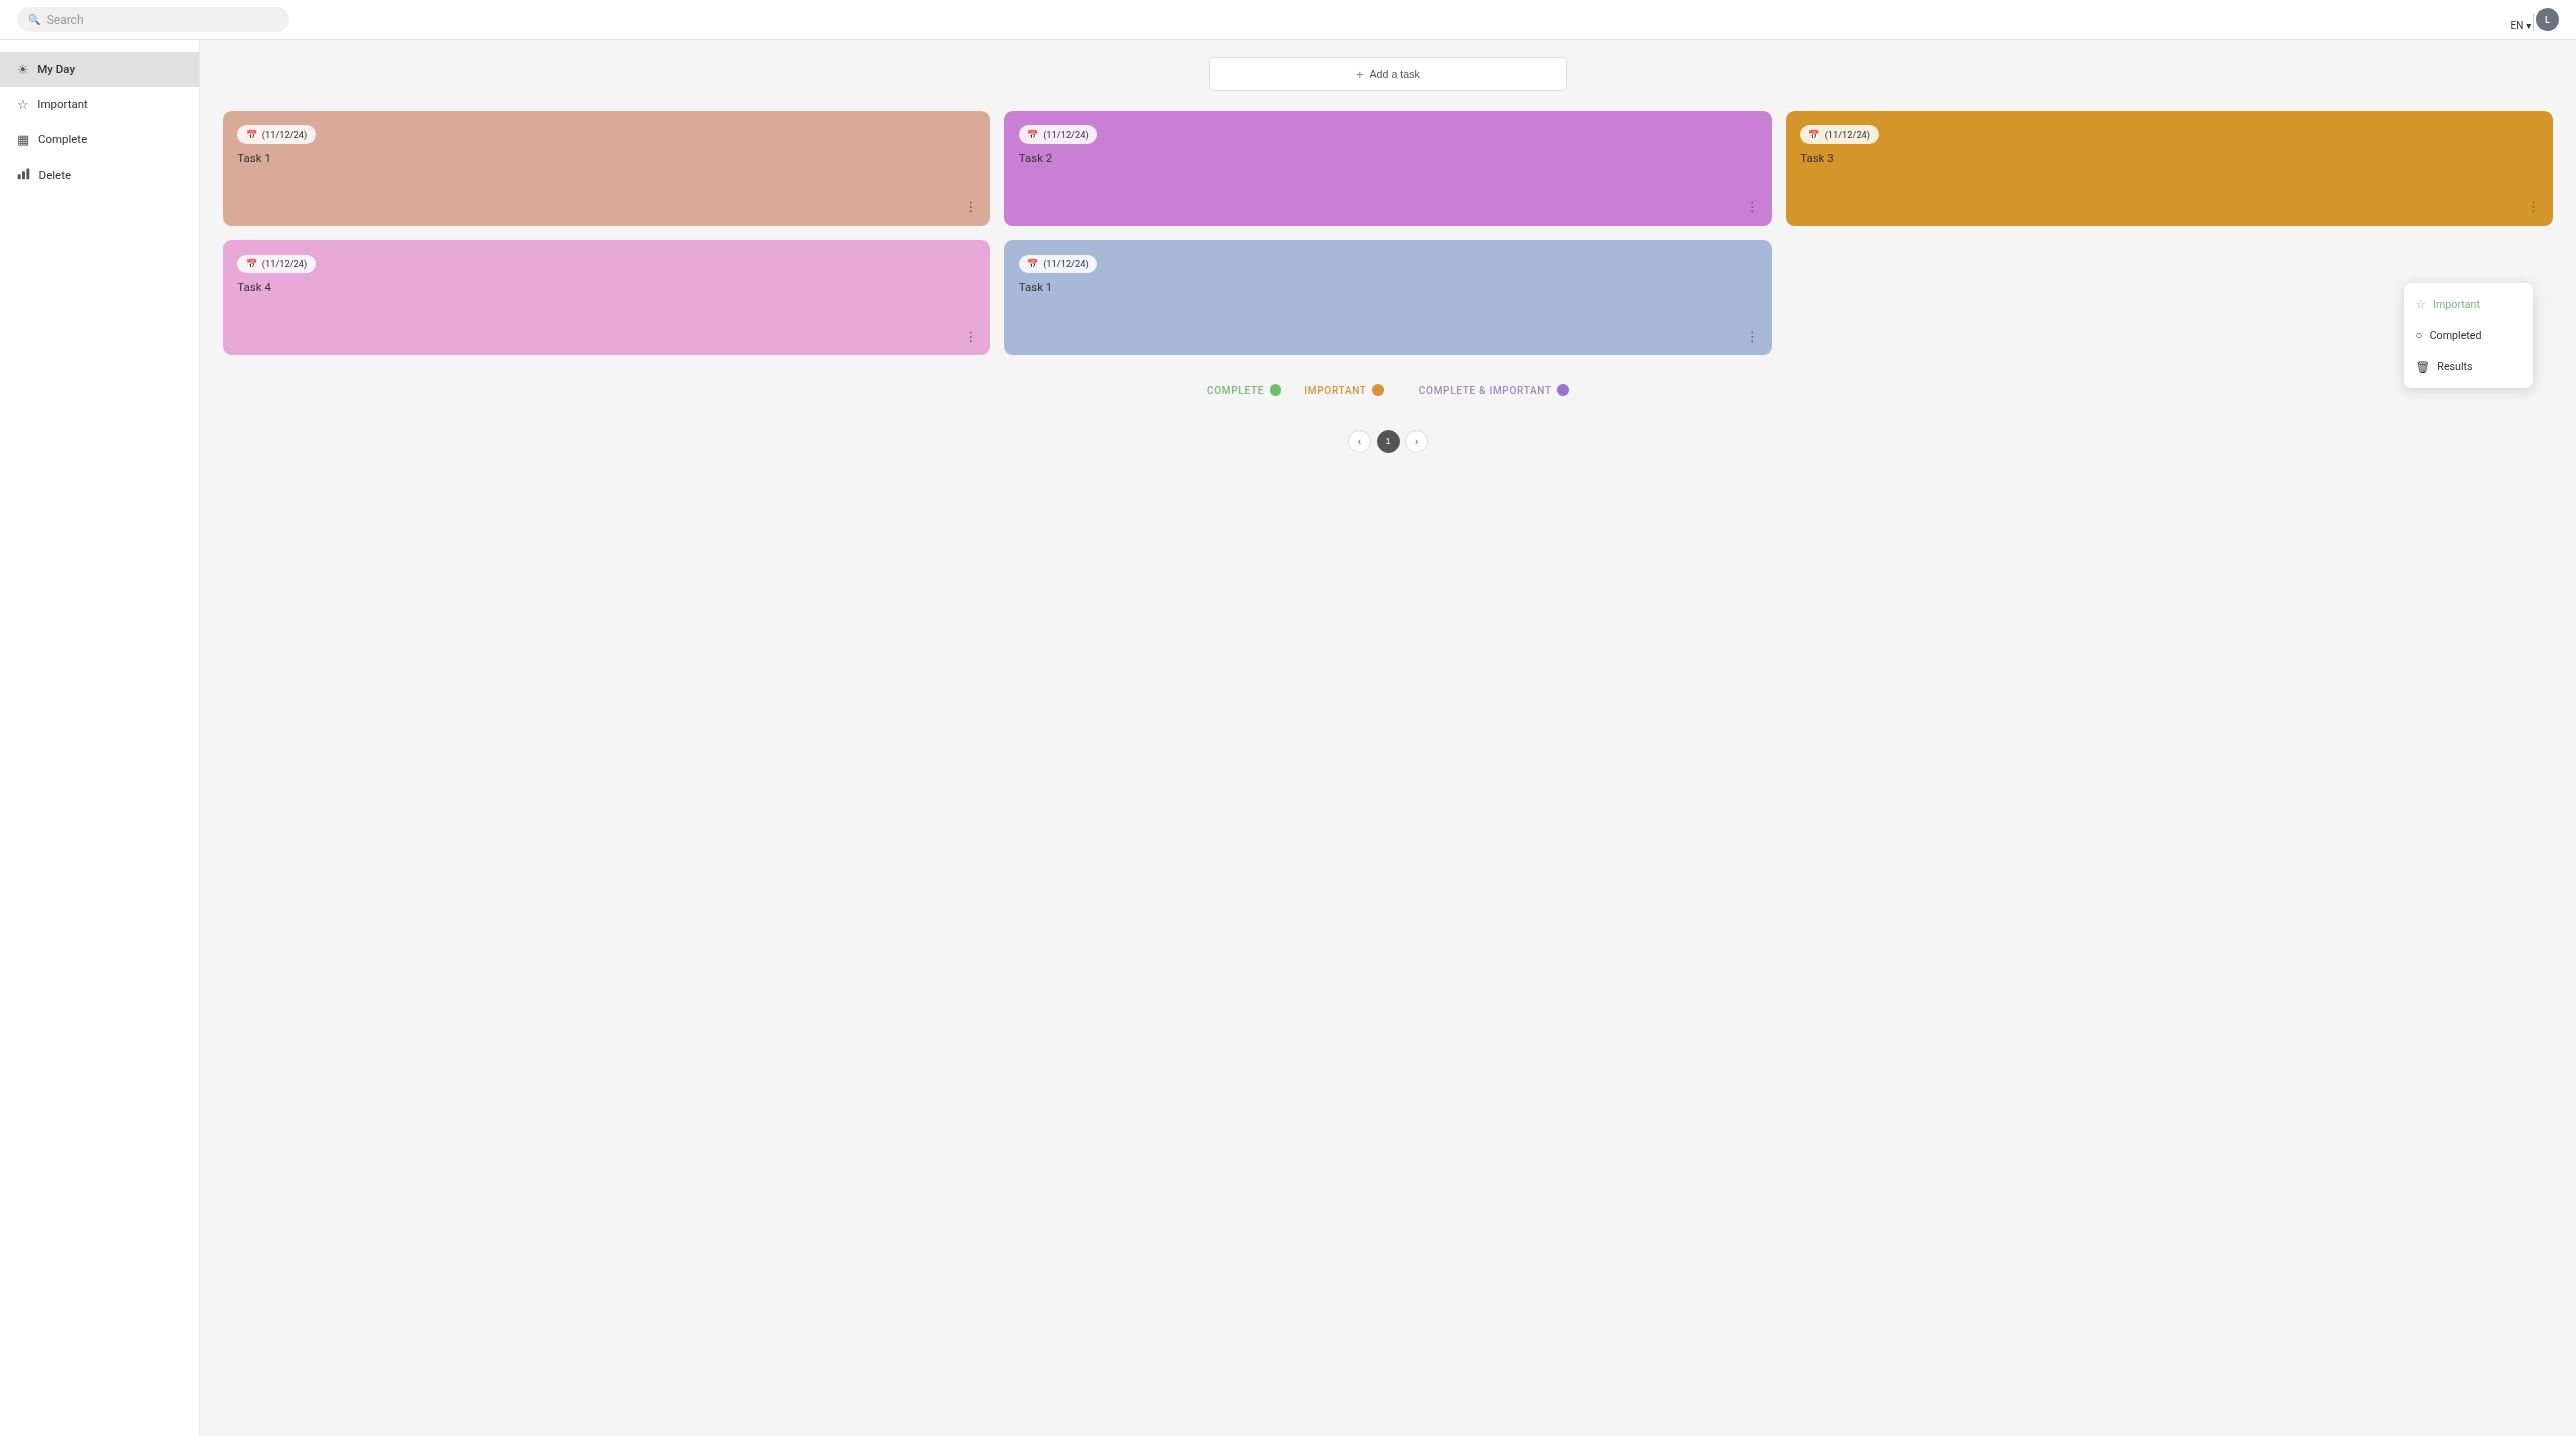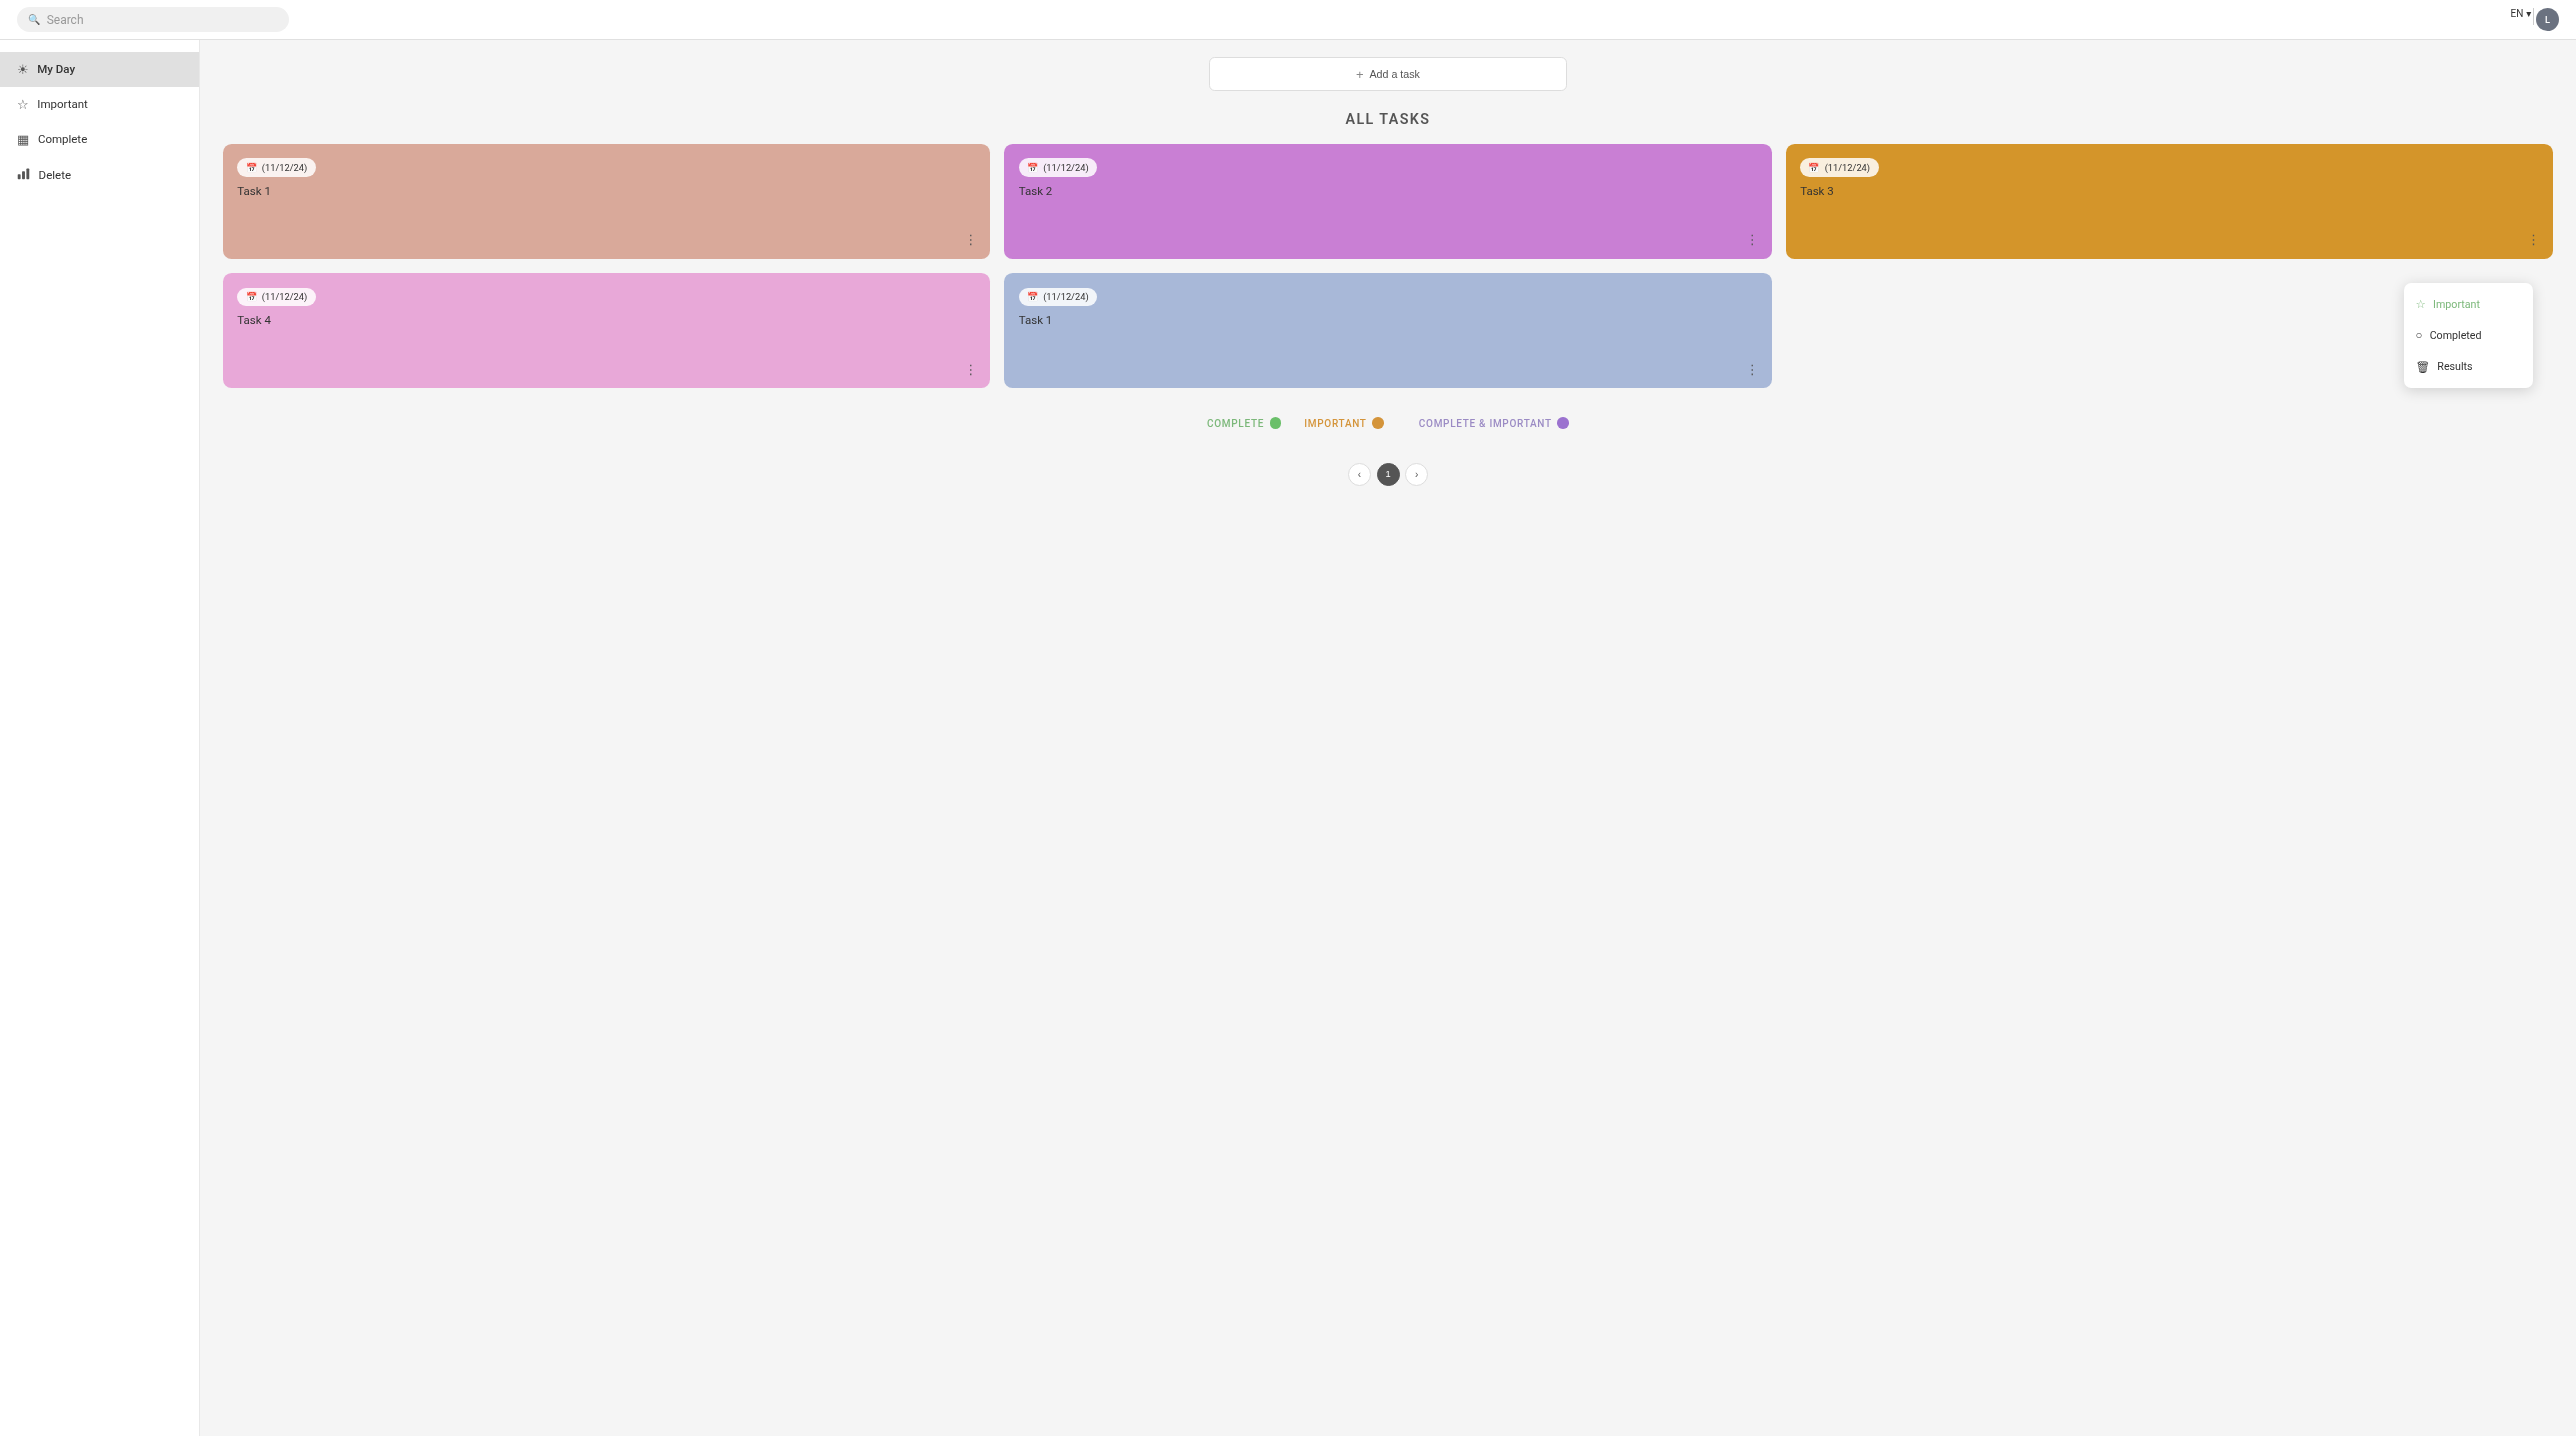--- a/index.html
+++ b/index.html
@@ -50,21 +50,21 @@
       font-size: 10px;
     }
 
     .search-placeholder {
       color: #999;
       font-size: 12px;
     }
 
     .topbar-right {
       display: flex;
-      align-items: flex-start;
+      align-items: flex-end;
       gap: 2px;
     }
 
     .lang-selector {
       display: flex;
       align-items: center;
       gap: 2.9px;
       font-size: 10px;
       color: #333;
       cursor: pointer;
@@ -380,21 +380,20 @@
 
   <div class="content">
 
     <div class="add-task-bar">
       <button class="add-task-btn">
         <span class="add-task-plus">+</span>
         <span>Add a task</span>
       </button>
     </div>
 
-    <div class="section-title">ALL TASKS</div>
 
     <div class="tasks-grid">
 
       <div class="task-card salmon">
         <div>
           <div class="task-date-badge">
             <span>📅</span>
             <span>(11/12/24)</span>
           </div>
           <div class="task-title">Task 1</div>

